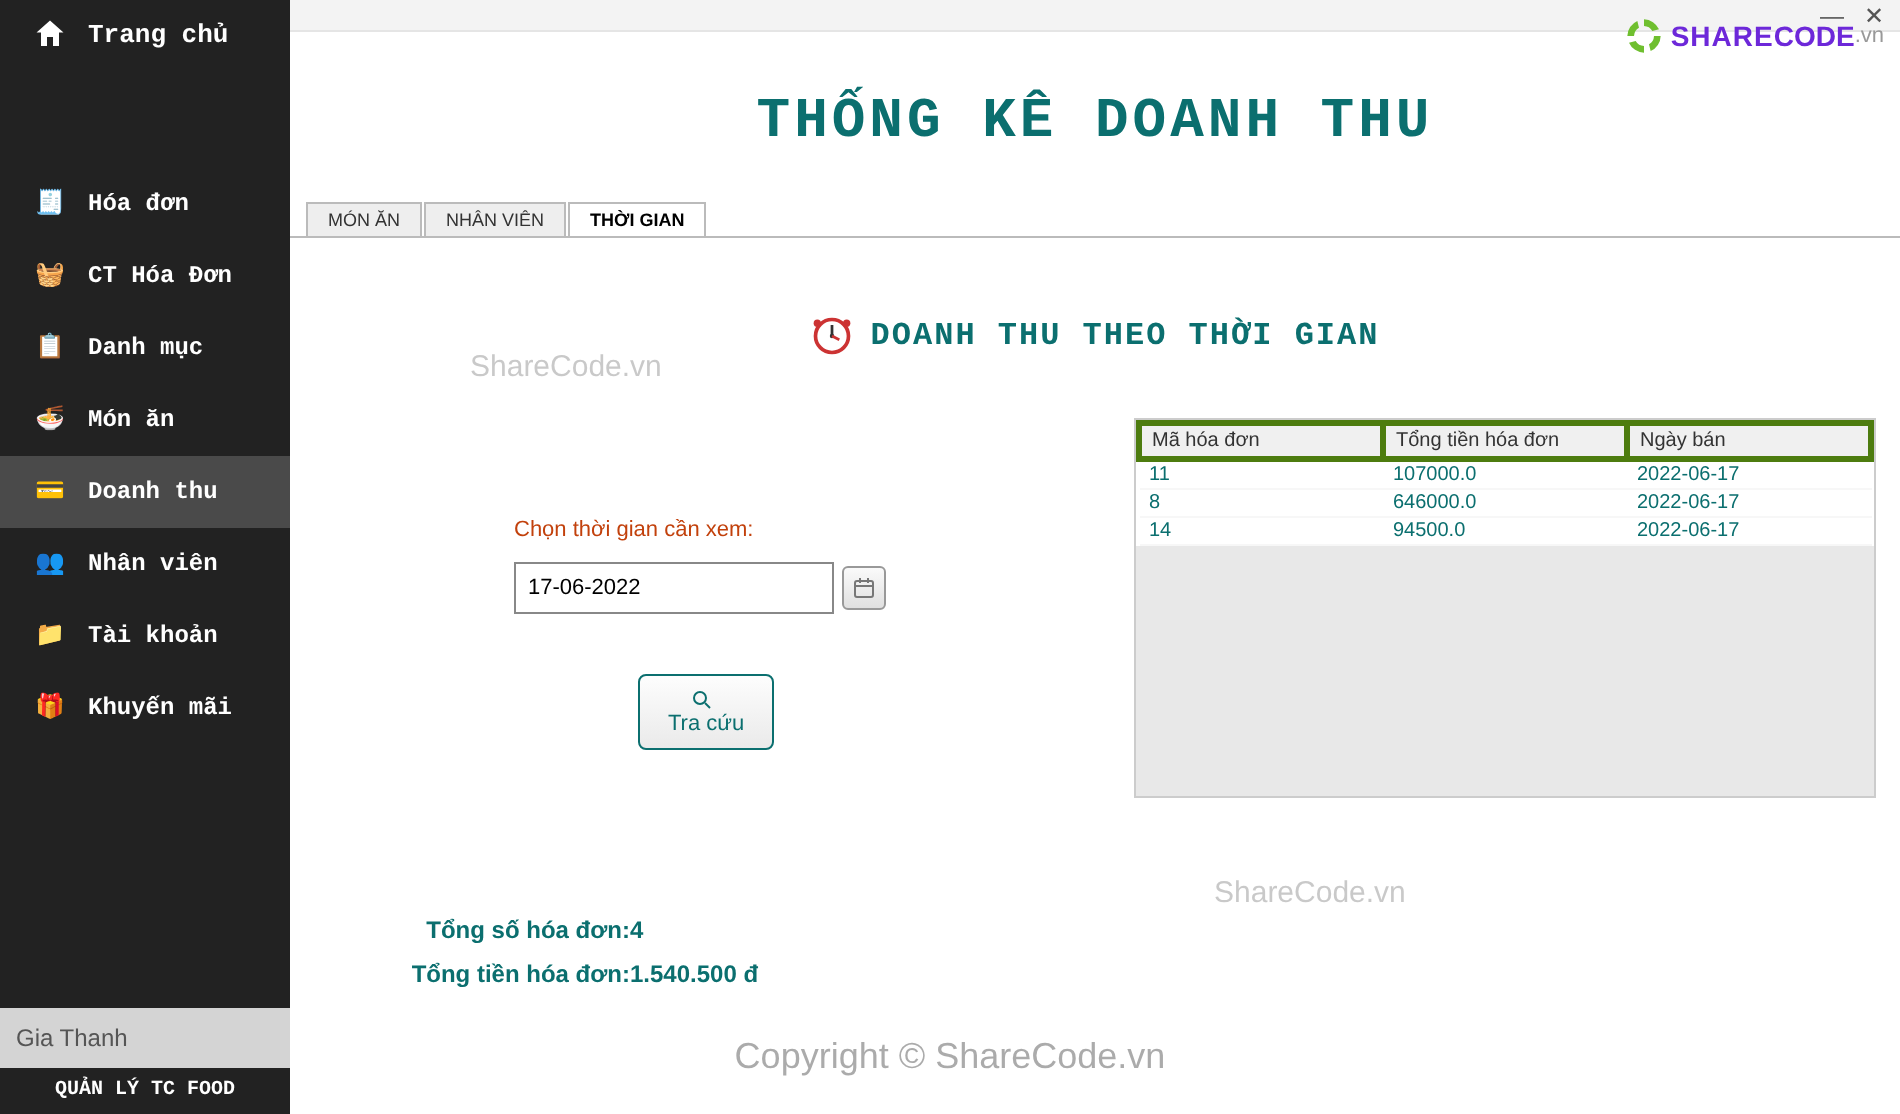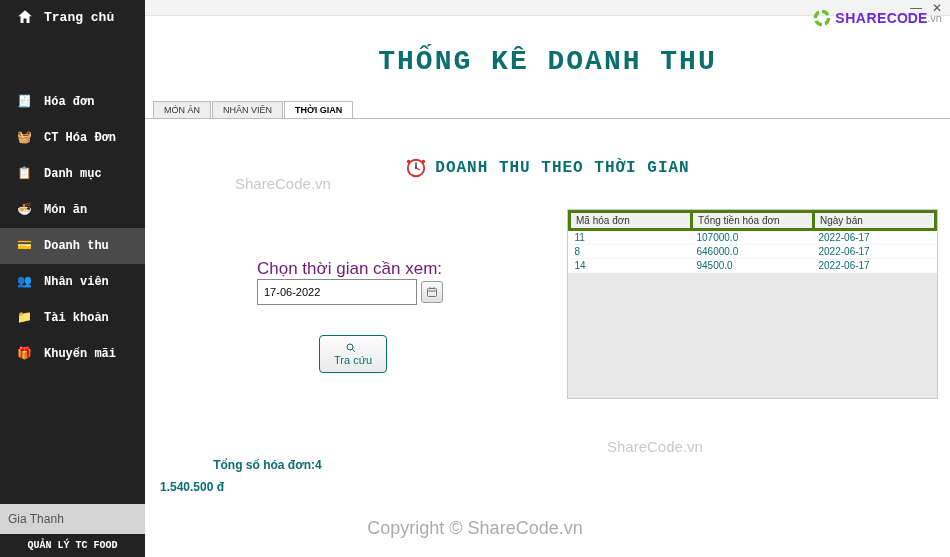--- a/index.html
+++ b/index.html
@@ -166,22 +166,23 @@
     .content-row {
       display: flex;
       gap: 30px;
     }
     .left-col {
       width: 380px;
       padding-left: 100px;
       padding-top: 50px;
     }
     .form-label {
-      color: #701a75;
-      font-size: 17px;
+      color: #c2410c;
+      font-size: 11px;
+      margin-bottom: 10px;
     }
     .date-row {
       display: flex;
       align-items: center;
     }
     .date-input {
       width: 160px;
       height: 24px;
       padding: 12px 6px;
       font-size: 11px;
@@ -469,20 +470,21 @@
     </div>
   </div>
 </div>
 
 <div class="summary">
   <div class="summary-row">
     <div class="summary-label">Tổng số hóa đơn:</div>
     <div class="summary-value">4</div>
   </div>
   <div class="summary-row">
+    <div class="summary-label">Tổng tiền hóa đơn:</div>
     <div class="summary-value">1.540.500 đ</div>
   </div>
 </div>
 
 <div class="watermark wm1">ShareCode.vn</div>
 <div class="watermark wm2">ShareCode.vn</div>
 <div class="wm-copyright">Copyright © ShareCode.vn</div>
 
 <div class="logo-top">
   <svg viewBox="0 0 24 24">

